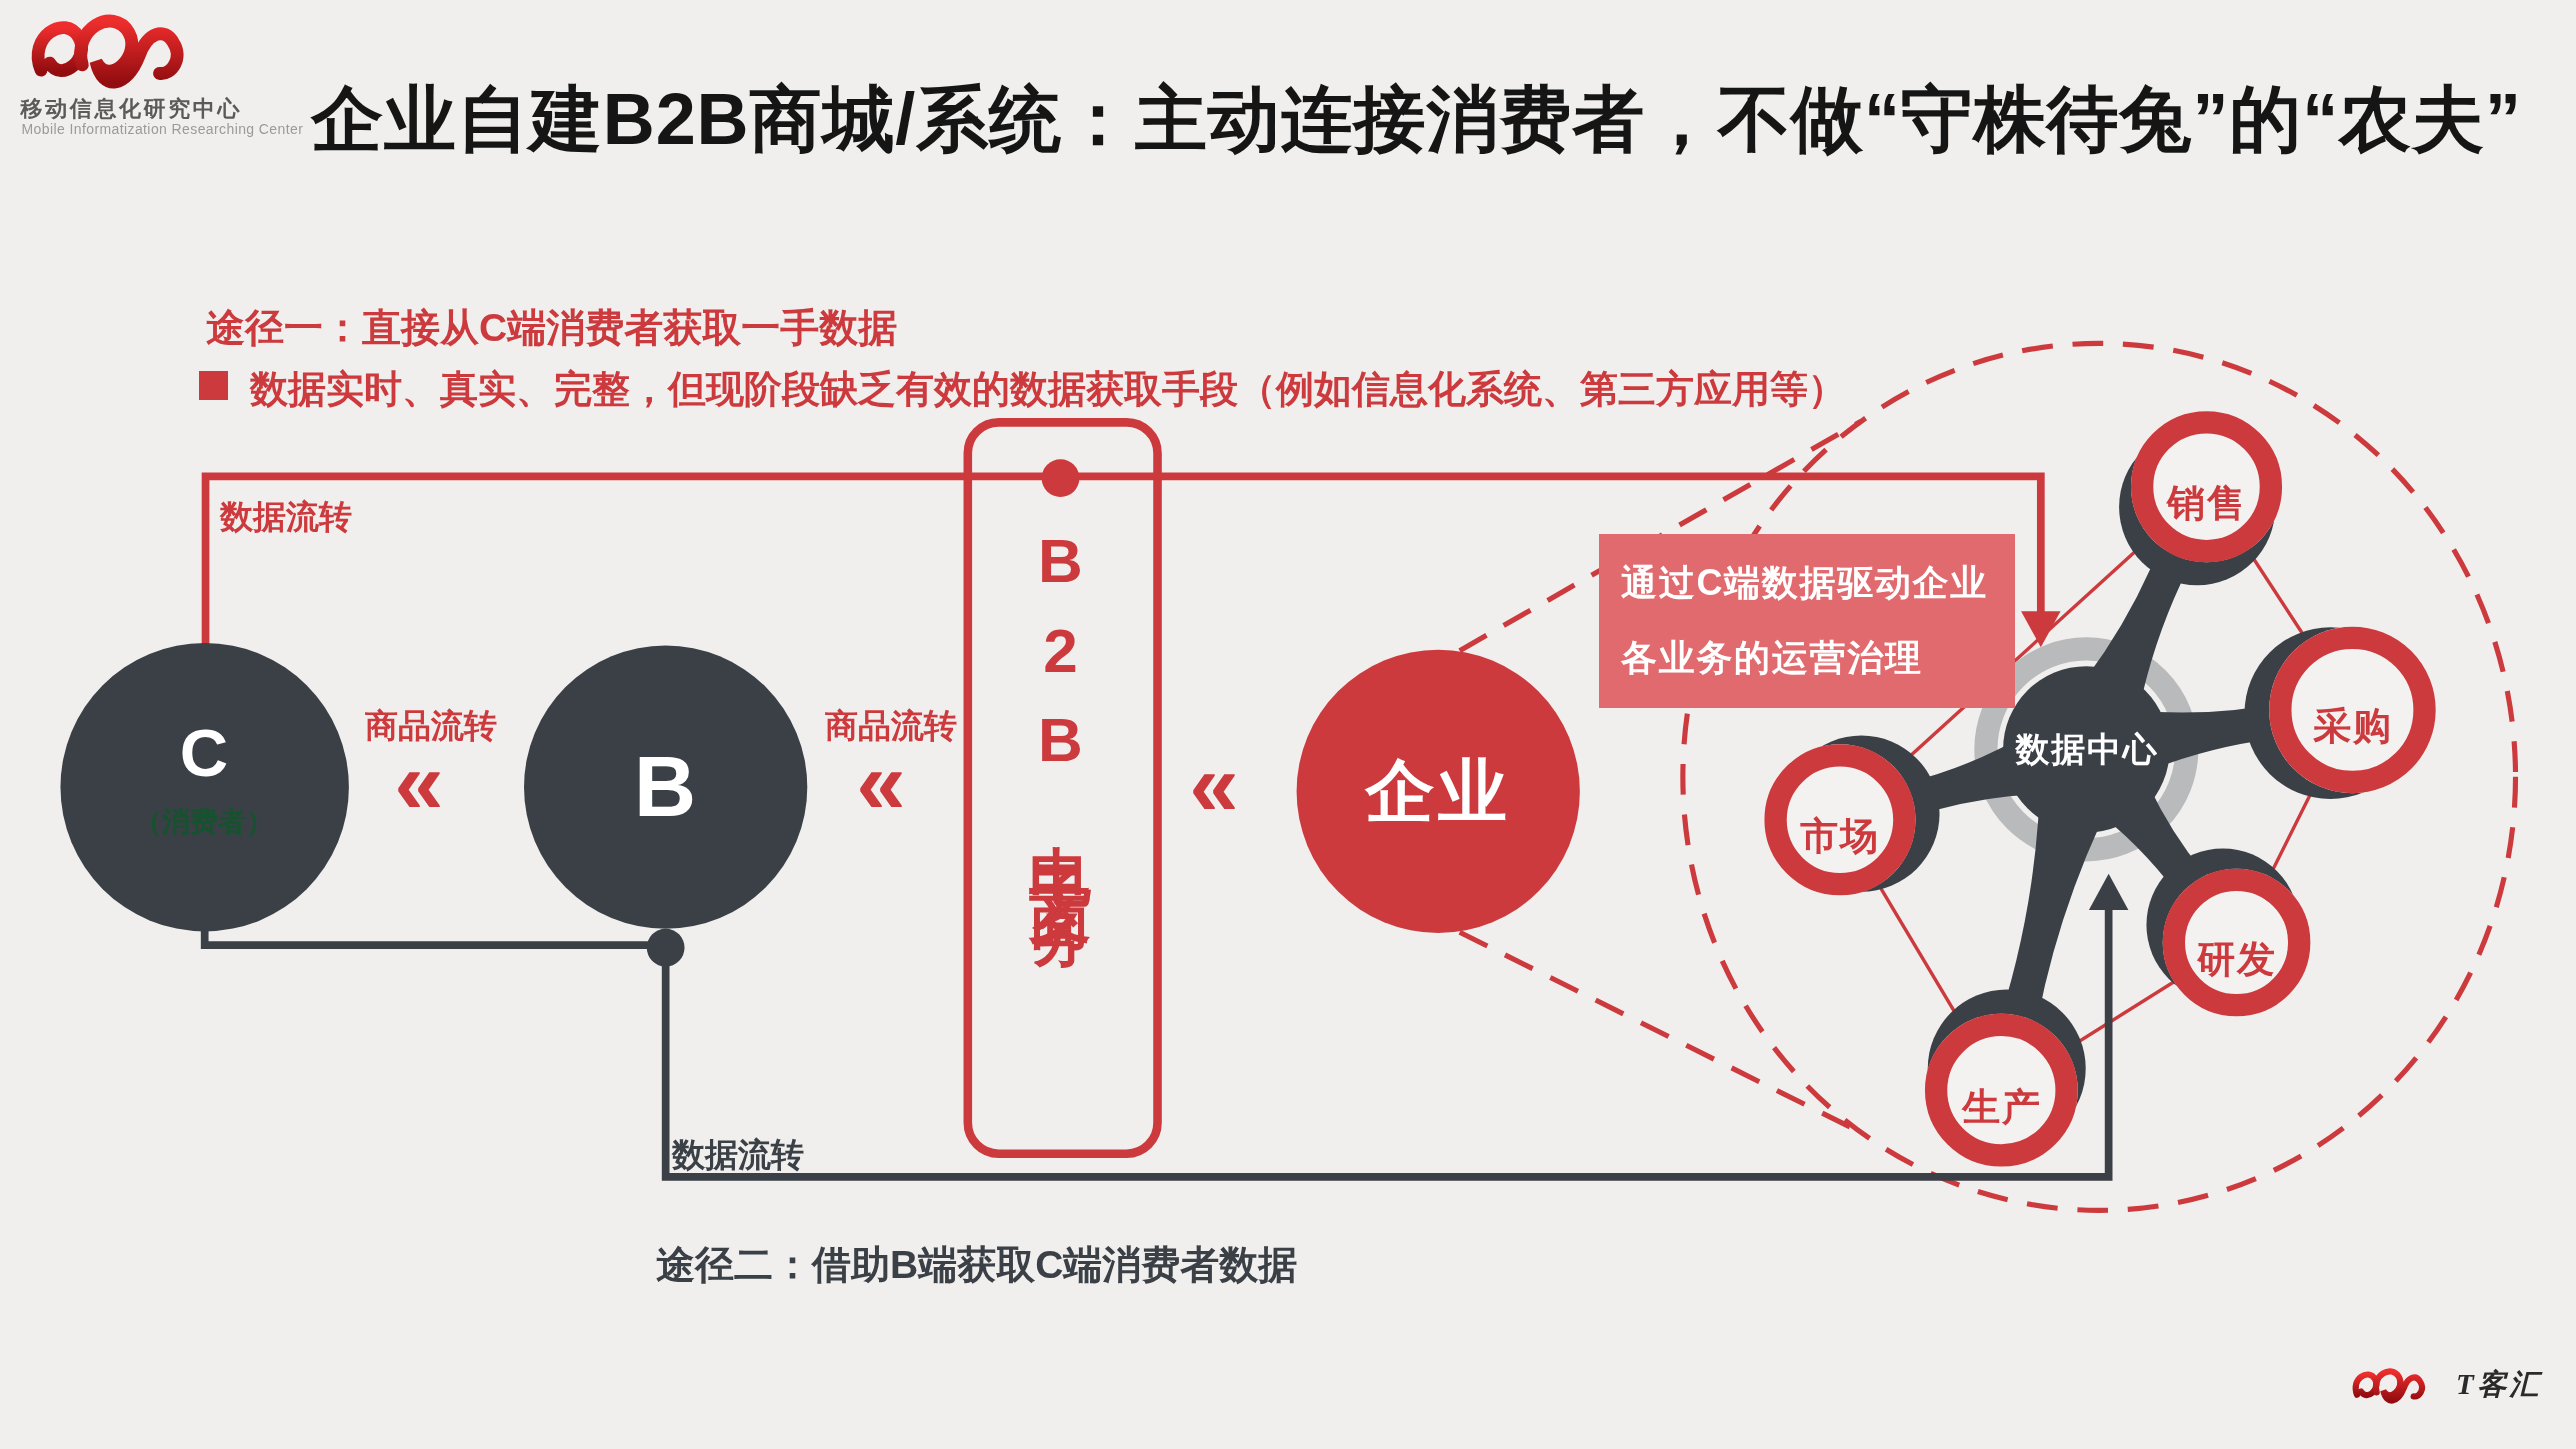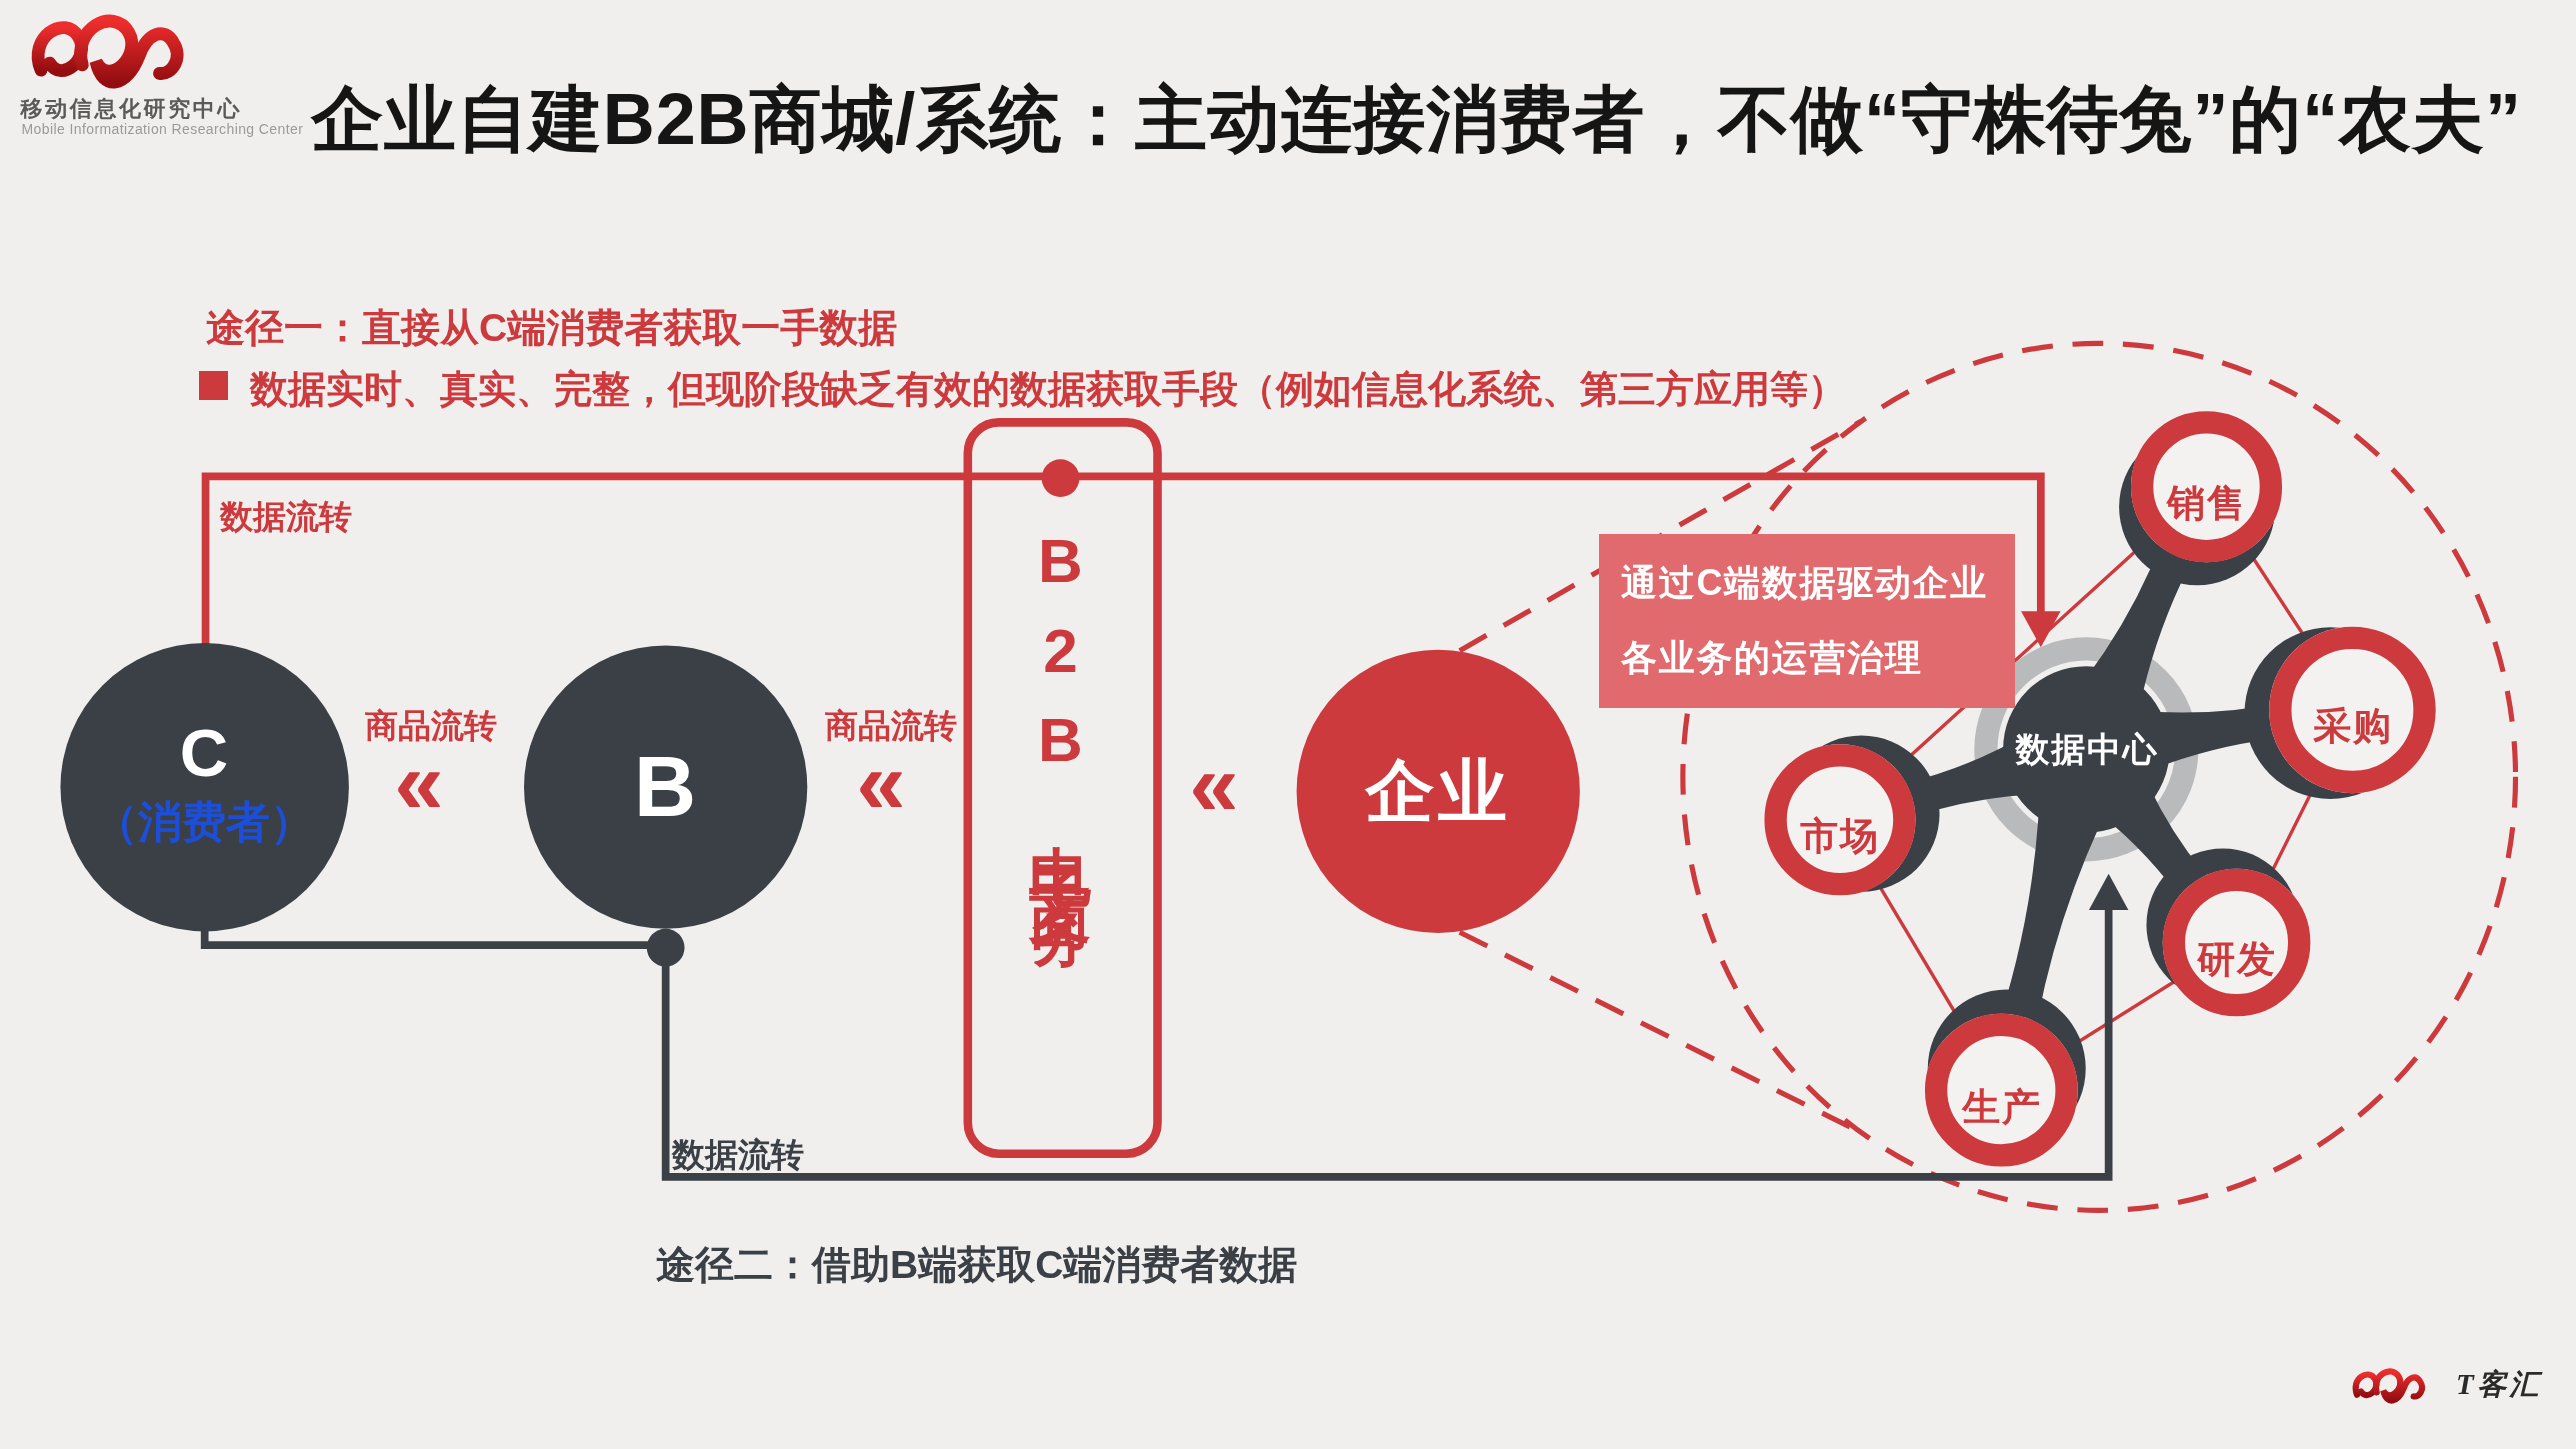--- a/index.html
+++ b/index.html
@@ -26,21 +26,21 @@
   .bullet-row{display:flex;align-items:flex-start;justify-content:flex-end;}
   .bullet-sq{display:inline-block;flex:0 0 auto;margin-top:6.9px;}
   .sq-red{width:29px;height:29px;background:var(--red);}
   .sq-dark{width:26px;height:26px;background:var(--dark);margin-top:5.2px;}
   .bullet-txt{margin-left:22px;font-weight:bold;}
 
   .flow-lbl{font-size:33px;font-weight:bold;}
   .chev{font-size:89px;font-weight:bold;color:var(--red);transform:translate(-50%,-58%);}
   .circle-lbl-main{font-size:67px;font-weight:bold;color:#fff;}
   .b-main{font-size:86px;}
-  .circle-lbl-sub{font-size:44px;font-weight:bold;color:#1d4ed8;}
+  .circle-lbl-sub{font-size:28px;font-weight:bold;color:#14532d;}
   .b2b-col{left:1060px;top:526px;transform:translateX(-50%);writing-mode:vertical-lr;
            text-orientation:upright;font-size:62px;font-weight:bold;color:var(--red);
            letter-spacing:20.6px;line-height:190px;text-align:start;}
   .qiye-lbl{font-size:69px;font-weight:bold;color:#fff;letter-spacing:3.4px;}
   .hub-lbl{font-size:34px;font-weight:bold;color:#fff;letter-spacing:1.7px;}
   .sat-lbl{font-size:38px;font-weight:bold;color:var(--red);letter-spacing:1.7px;margin-top:16px;}
 
   .callout{left:1599px;top:508px;width:416px;height:174px;background:var(--pink);
            display:flex;flex-direction:column;justify-content:space-evenly;
            padding-left:22px;color:#fff;font-size:36px;font-weight:bold;letter-spacing:1.7px;margin-top:26px;}

